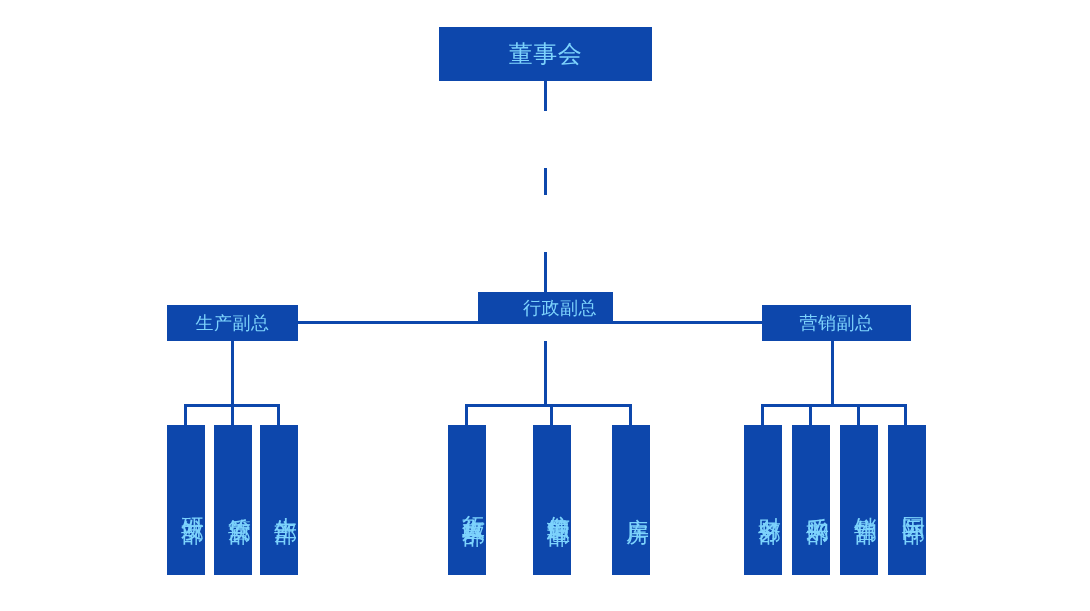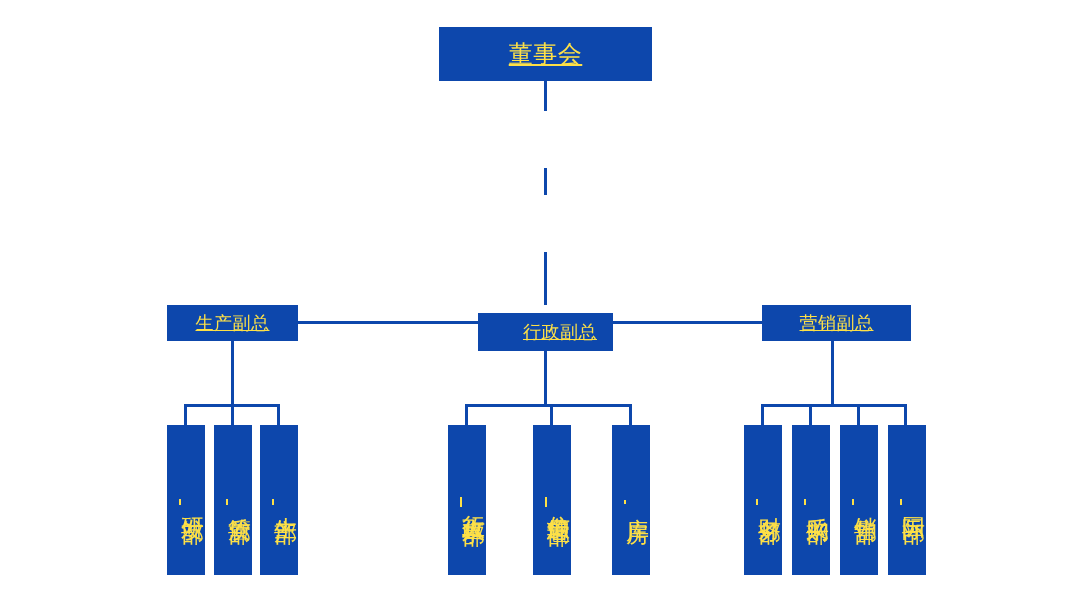--- a/index.html
+++ b/index.html
@@ -15,28 +15,27 @@
   }
   #chart {
     position: relative;
     width: 1090px;
     height: 611px;
     background: #ffffff;
   }
   .node {
     position: absolute;
     background: #0d47ac;
-    color: #fde047;
+    color: #7dd3fc;
     display: flex;
     align-items: center;
     justify-content: center;
     box-sizing: border-box;
     line-height: 1;
     letter-spacing: 0.5px;
-    text-decoration: underline;
   }
   .node.top {
     font-size: 24px;
   }
   .node.exec {
     font-size: 22px;
   }
   .node.vp {
     font-size: 18px;
   }
@@ -79,21 +78,21 @@
 
   <div class="line vline" style="left:544px; top:252px; height:53px;"></div>
 
   <div class="line hline" style="left:298px; top:321px; width:180px;"></div>
   <div class="line hline" style="left:613px; top:321px; width:154px;"></div>
 
   <div class="node vp" style="left:167px; top:305px; width:131px; height:36px;">
     <span>生产副总</span>
   </div>
 
-  <div class="node vp" style="left:478px; top:313px; width:135px; height:38px;padding-left:29px;">
+  <div class="node vp" style="left:478px; top:292px; width:135px; height:32px;padding-left:29px;">
     <span>行政副总</span>
   </div>
 
   <div class="node vp" style="left:762px; top:305px; width:149px; height:36px;">
     <span>营销副总</span>
   </div>
 
   <div class="line vline" style="left:231px; top:341px; height:66px;"></div>
   <div class="line hline" style="left:184px; top:404px; width:95px;"></div>
 

